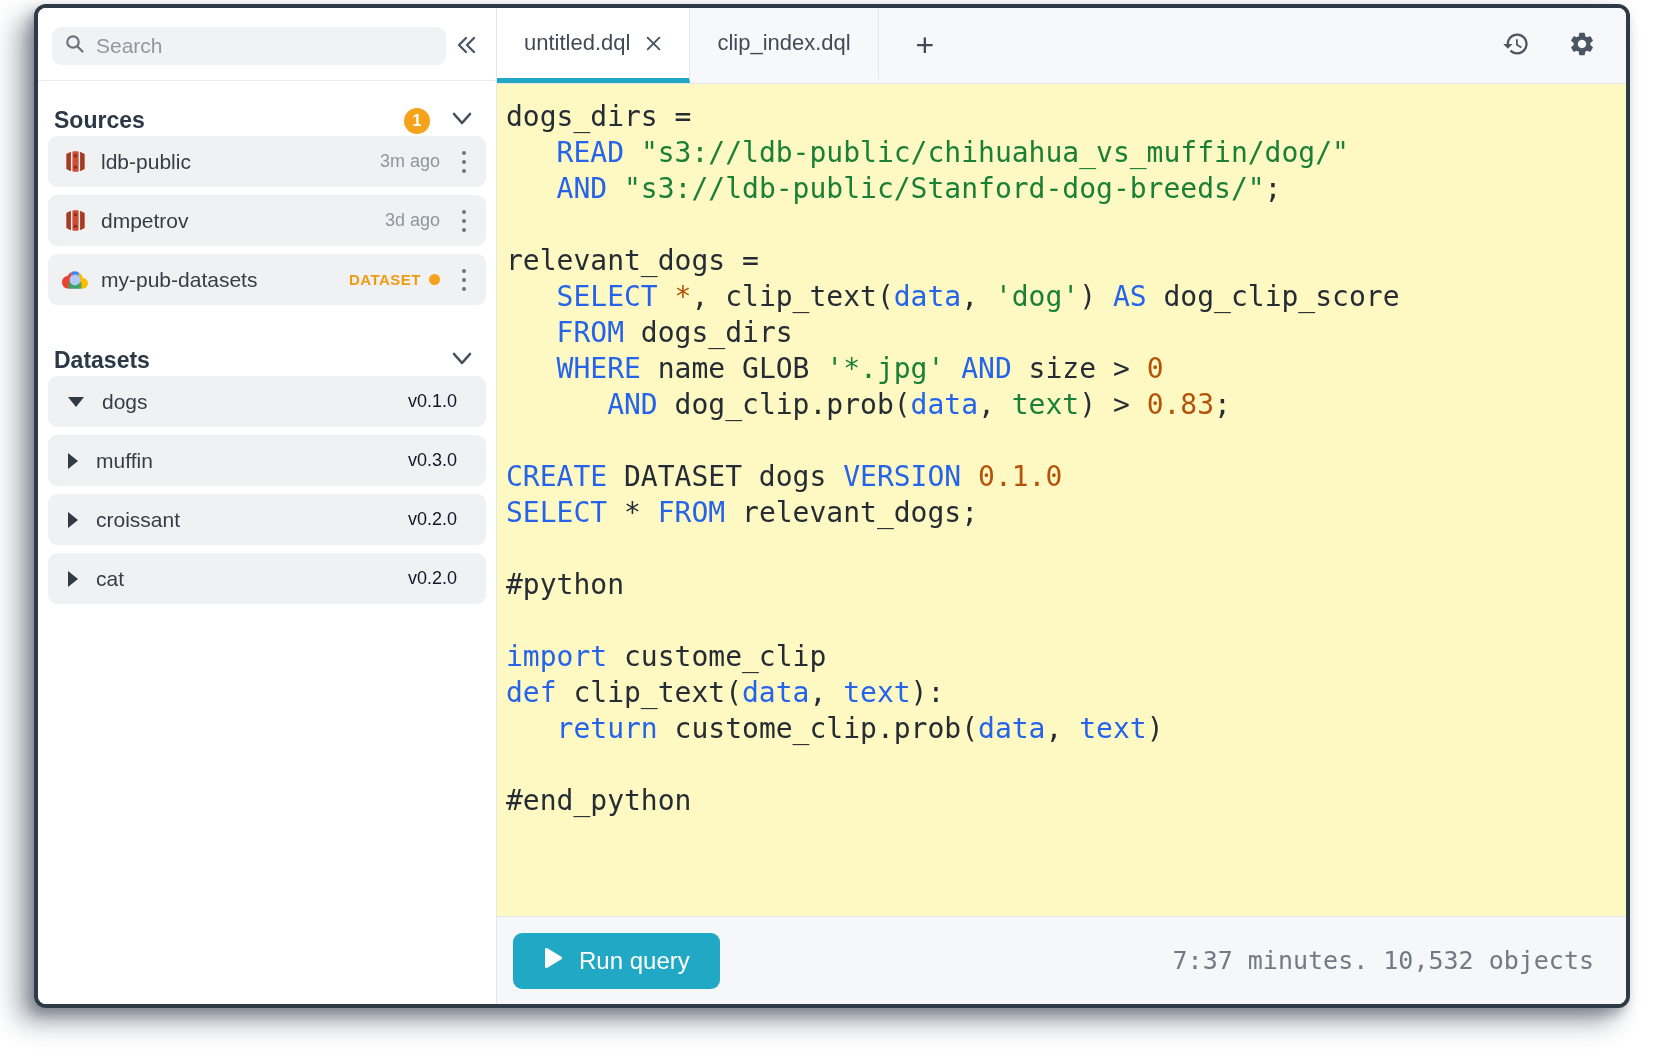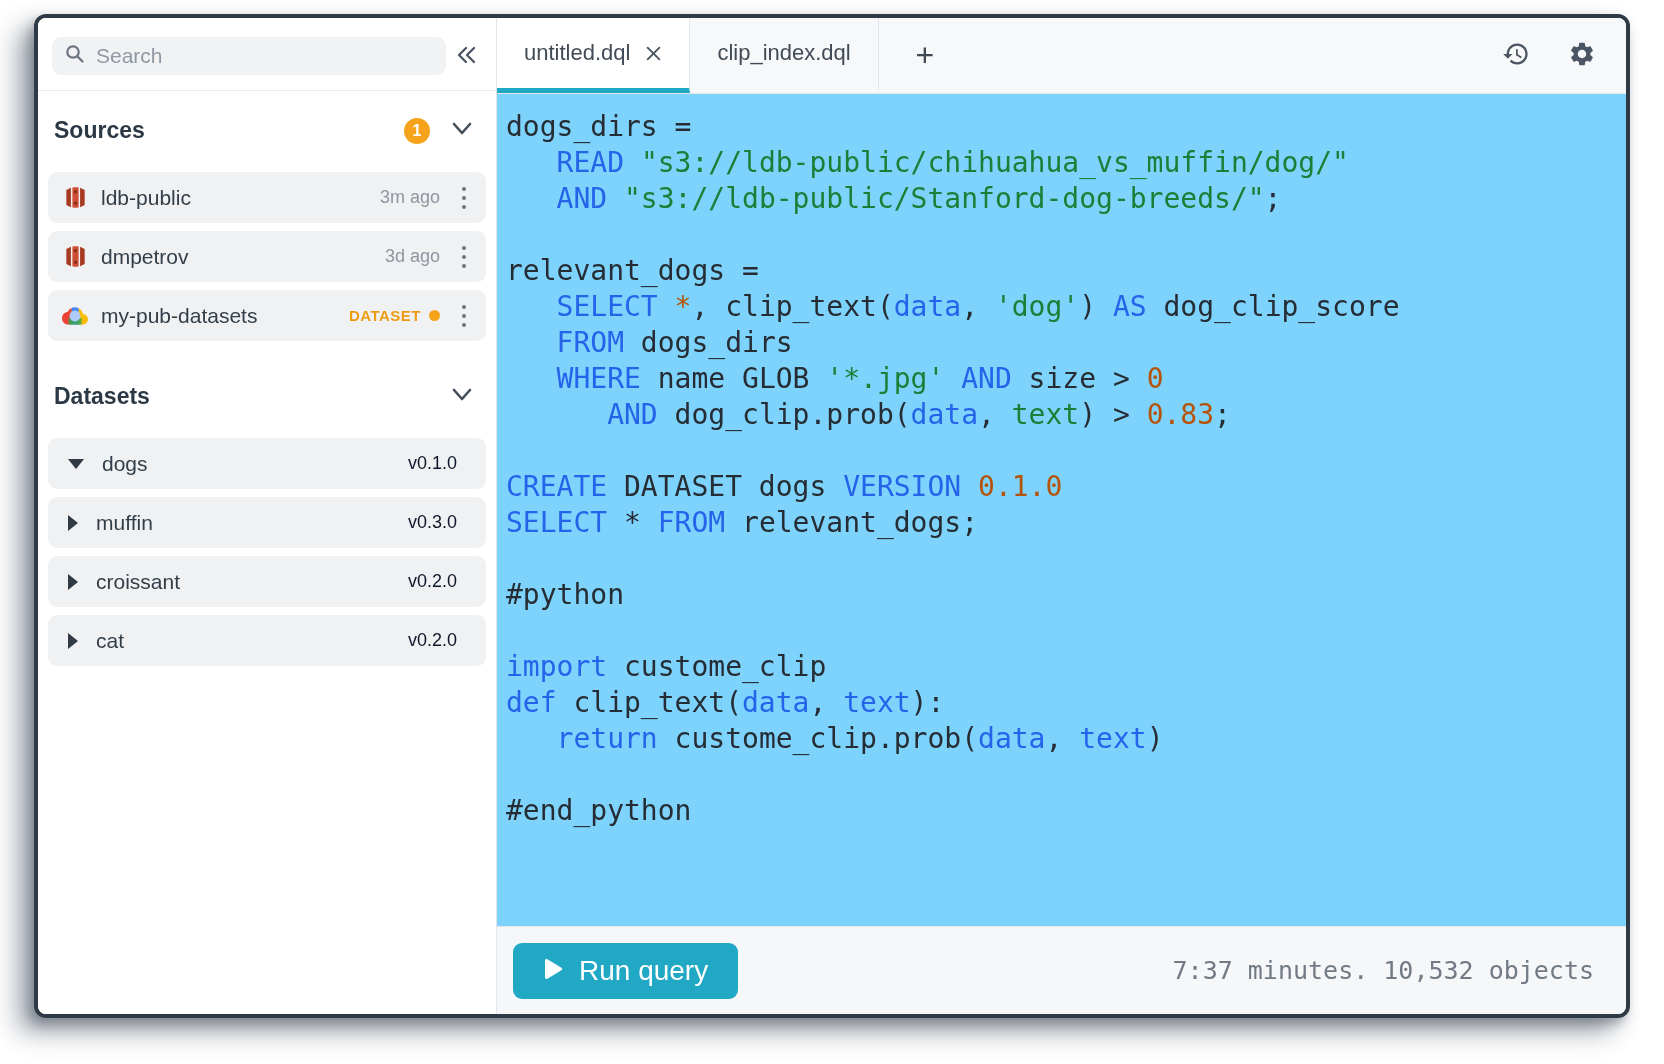--- a/index.html
+++ b/index.html
@@ -1,33 +1,33 @@
 <!DOCTYPE html>
 <html><head>
 <meta charset="utf-8">
 <style>
   * { margin:0; padding:0; box-sizing:border-box; }
   html,body { width:1664px; height:1064px; background:#ffffff; font-family:"Liberation Sans", sans-serif; overflow:hidden; }
 
   .window {
-    position:absolute; left:34px; top:14px; width:1596px; height:1004px;
+    position:absolute; left:34px; top:4px; width:1596px; height:1004px;
     background:#ffffff; border:4px solid #2e3b47; border-radius:12px;
     box-shadow:-16px 14px 26px rgba(45,57,75,.45), -4px 6px 12px rgba(45,57,75,.35);
     display:flex; overflow:hidden;
   }
 
   
   .sidebar { width:459px; flex:0 0 459px; border-right:1px solid #e4e7ea; background:#fff; display:flex; flex-direction:column; }
   .search-row { display:flex; align-items:center; padding:19px 8px 15px 14px; border-bottom:1px solid #e8eaed; }
   .search-box { flex:1; height:38px; background:#f1f2f4; border-radius:9px; display:flex; align-items:center; gap:11px; padding:0 13px; }
   .search-box input { border:none; outline:none; background:transparent; font-size:21px; color:#3c4650; width:100%; font-family:"Liberation Sans", sans-serif; }
   .search-box input::placeholder { color:#8f98a3; }
   .collapse-btn { width:42px; height:38px; display:flex; align-items:center; justify-content:center; background:transparent; border:none; cursor:pointer; }
 
-  .section-header { display:flex; align-items:center; padding:26px 24px 28px 16px; }
+  .section-header { display:flex; align-items:center; padding:26px 24px 2px 16px; }
   .section-header.datasets { padding-top:34px; }
   .section-title { font-size:23px; font-weight:bold; color:#2b3845; flex:1; }
   .badge { min-width:26px; height:26px; border-radius:13px; background:#f5a31a; color:#fff; font-size:16px; font-weight:bold; display:flex; align-items:center; justify-content:center; margin-right:22px; }
 
   .srow, .drow {
     margin:0 10px 8px 10px; height:51px; background:#eff1f3; border-radius:9px;
     display:flex; align-items:center; padding:0 14px; cursor:pointer;
   }
   .srow-icon { width:26px; height:26px; display:flex; align-items:center; justify-content:center; }
   .srow-name { font-size:21px; color:#333e48; margin-left:13px; flex:1; white-space:nowrap; }
@@ -47,30 +47,30 @@
   .tabbar { height:76px; flex:0 0 76px; background:#f7f8f9; border-bottom:1px solid #e4e7ea; display:flex; align-items:stretch; }
   .tab { display:flex; align-items:center; gap:15px; padding:0 27px; font-size:22px; color:#414b56; border-right:1px solid #e4e7ea; border-bottom:5px solid transparent; cursor:pointer; white-space:nowrap; }
   .tab.active { background:#ffffff; border-bottom-color:#20a8c5; }
   .tab-close { display:flex; align-items:center; cursor:pointer; }
   .tab-add { width:92px; display:flex; align-items:center; justify-content:center; font-size:32px; font-weight:300; color:#3f4954; border-right:none; cursor:pointer; }
   .tab-spacer { flex:1; }
   .tab-tools { display:flex; align-items:center; gap:38px; padding-right:30px; }
   .tool-btn { background:none; border:none; cursor:pointer; display:flex; align-items:center; }
 
   
-  .editor { flex:1; background:#7dd3fc; padding:15px 10px 0 9px; overflow:hidden; cursor:text; }
+  .editor { flex:1; background:#fef9c3; padding:15px 10px 0 9px; overflow:hidden; cursor:text; }
   .code-line { font-family:"DejaVu Sans Mono", monospace; font-size:28px; line-height:36px; white-space:pre; }
   .tok-p { color:#262c33; }
   .tok-k { color:#2563eb; }
   .tok-s { color:#1a7f37; }
   .tok-n { color:#b45309; }
 
   
   .footer { height:88px; flex:0 0 88px; background:#f6f7f8; border-top:1px solid #e4e7ea; display:flex; align-items:center; padding:0 32px 0 16px; }
-  .run-btn { height:56px; padding:0 30px; background:#20a8c5; border:none; border-radius:9px; color:#fff; font-size:28px; font-weight:500; font-family:"Liberation Sans", sans-serif; display:flex; align-items:center; gap:16px; cursor:pointer; }
+  .run-btn { height:56px; padding:0 30px; background:#20a8c5; border:none; border-radius:9px; color:#fff; font-size:24px; font-weight:500; font-family:"Liberation Sans", sans-serif; display:flex; align-items:center; gap:16px; cursor:pointer; }
   .status { margin-left:auto; font-family:"DejaVu Sans Mono", monospace; font-size:25px; color:#717a85; }
 </style>
 </head>
 <body>
 
 <div class="window">
 
   <aside class="sidebar">
 
     <div class="search-row">

